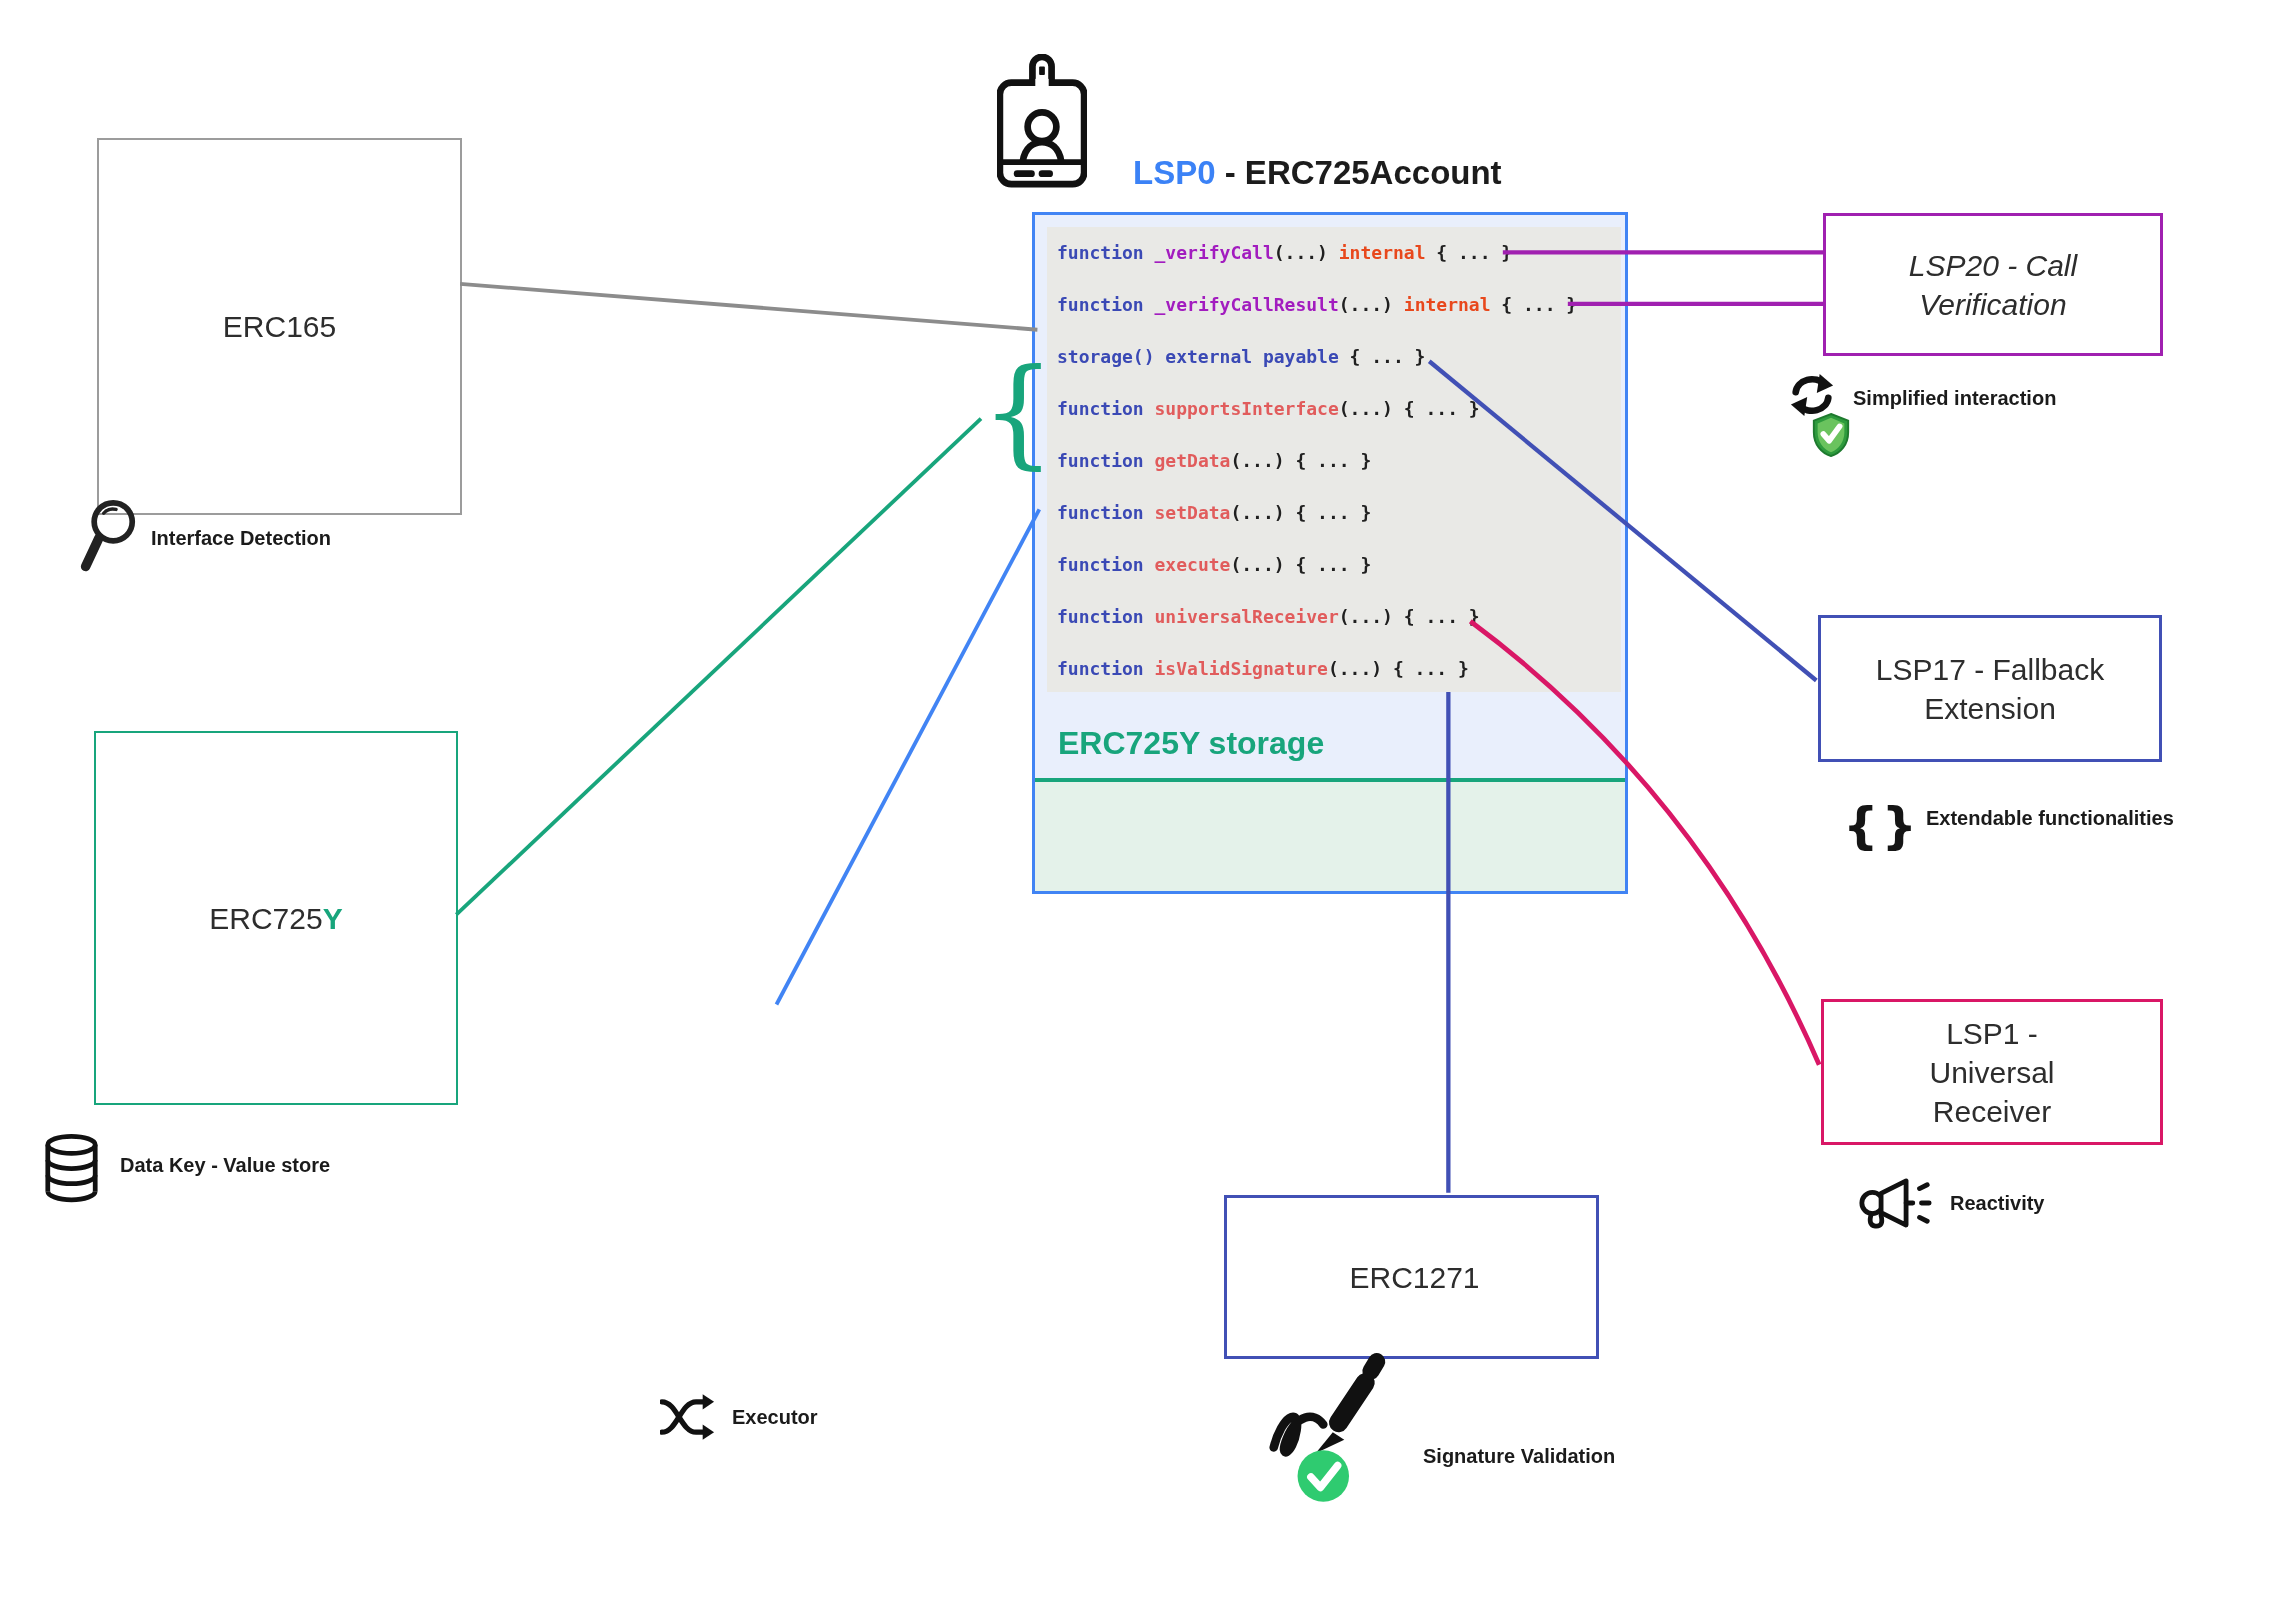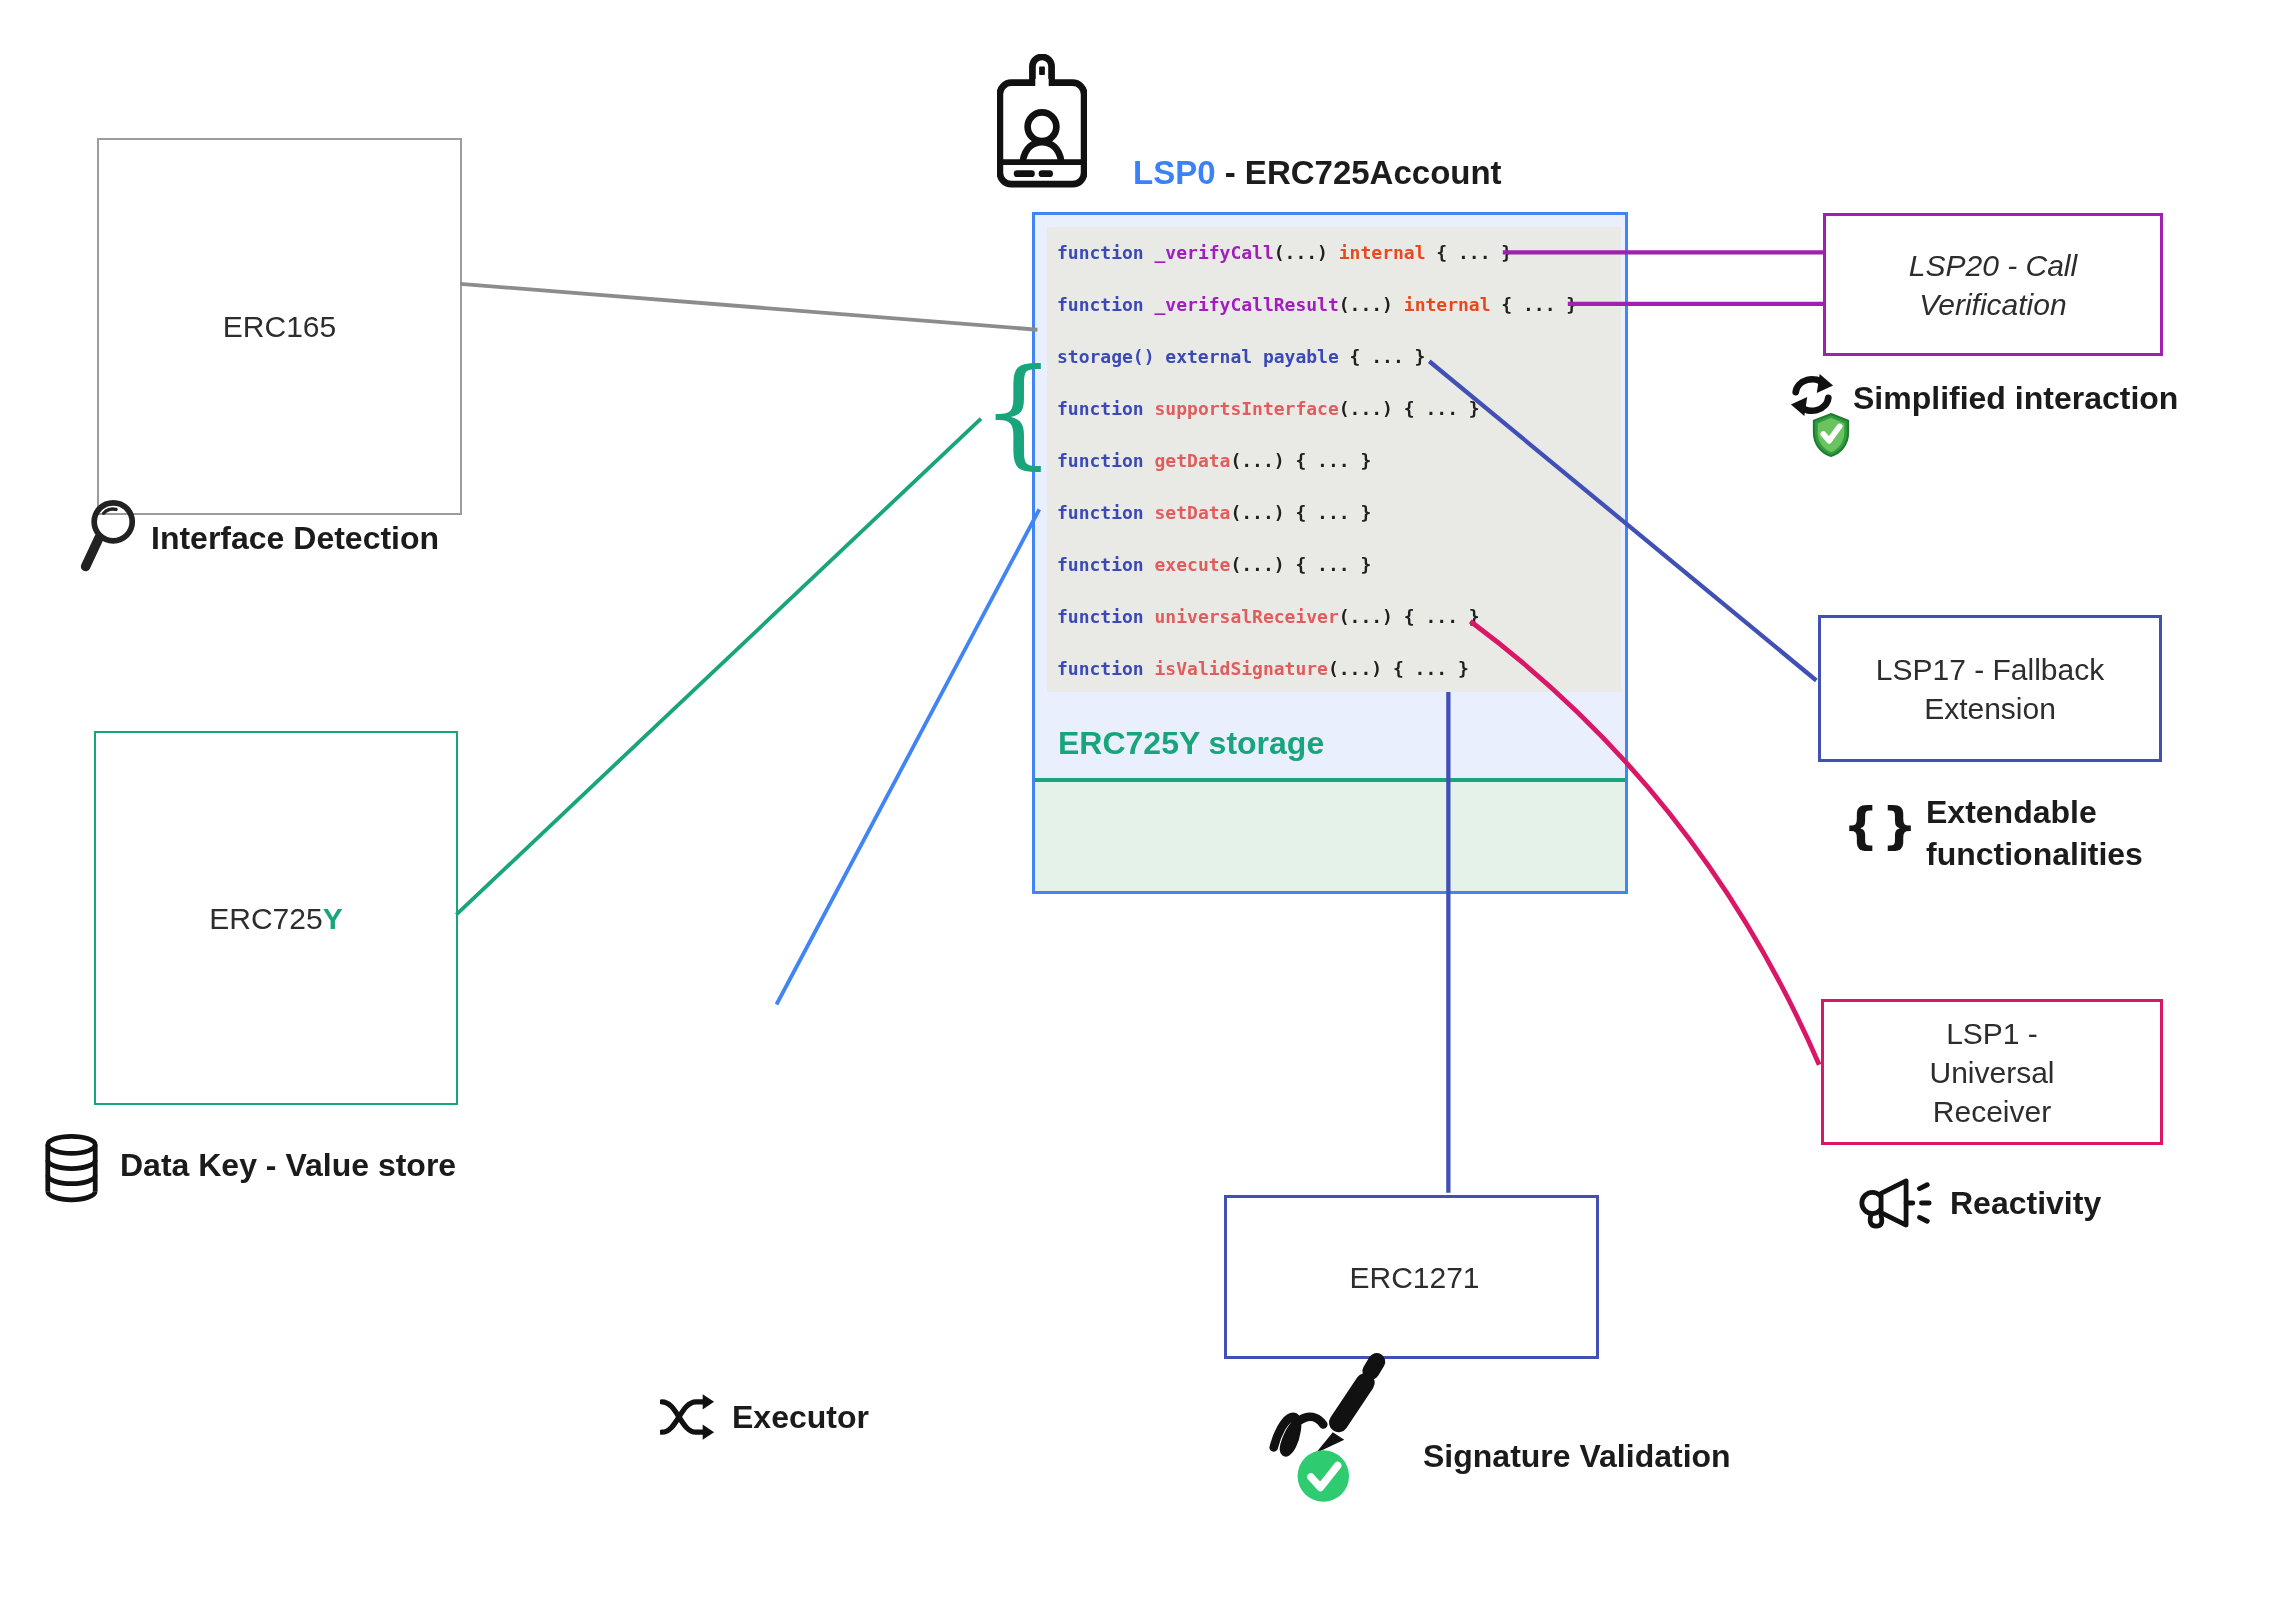--- a/index.html
+++ b/index.html
@@ -39,22 +39,22 @@
   .tok-priv{color:#a21cbf;}
   .tok-fn {color:#e15c5c;}
   .tok-mod{color:#e8481c;}
   .tok-pln{color:#202020;}
   .storage-label{
     position:absolute;left:23px;top:510px;font-size:32px;font-weight:bold;color:#18a57c;
   }
   .storage-divider{position:absolute;left:0;right:0;top:563px;height:3.8px;background:#18a57c;}
   .storage-fill{position:absolute;left:0;right:0;top:567px;bottom:0;background:#e4f2ea;}
   
-  .caption{position:absolute;font-size:32px;font-weight:bold;color:#1b1b1b;line-height:36px;z-index:2;}
-  .caption.two-line{line-height:42px;}
+  .caption{position:absolute;font-size:20px;font-weight:bold;color:#1b1b1b;line-height:36px;z-index:2;}
+  .caption.two-line{line-height:54px;}
   
   .big-brace{
     position:absolute;left:981px;top:361px;font-family:"DejaVu Serif",serif;
     font-size:117px;line-height:103px;color:#18a57c;z-index:2;font-weight:normal;
   }
   .braces-glyph{
     position:absolute;left:1843px;top:797px;font-family:"DejaVu Sans",sans-serif;
     font-size:50px;font-weight:bold;color:#151515;letter-spacing:2.9px;z-index:2;
   }
   

